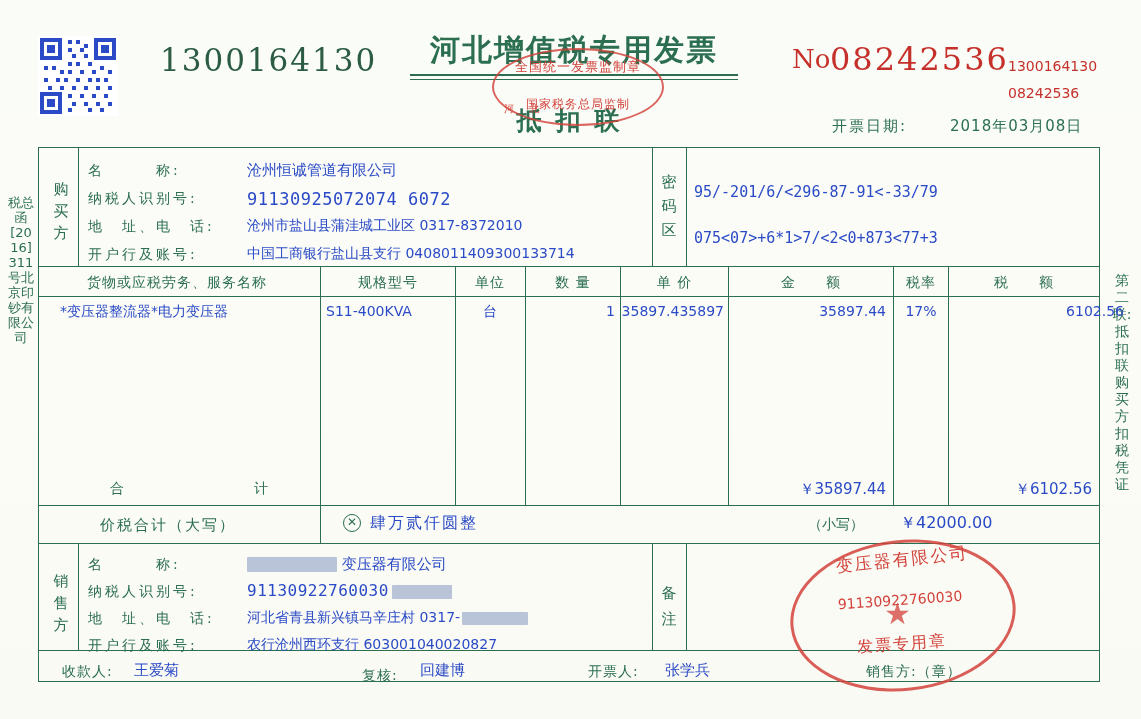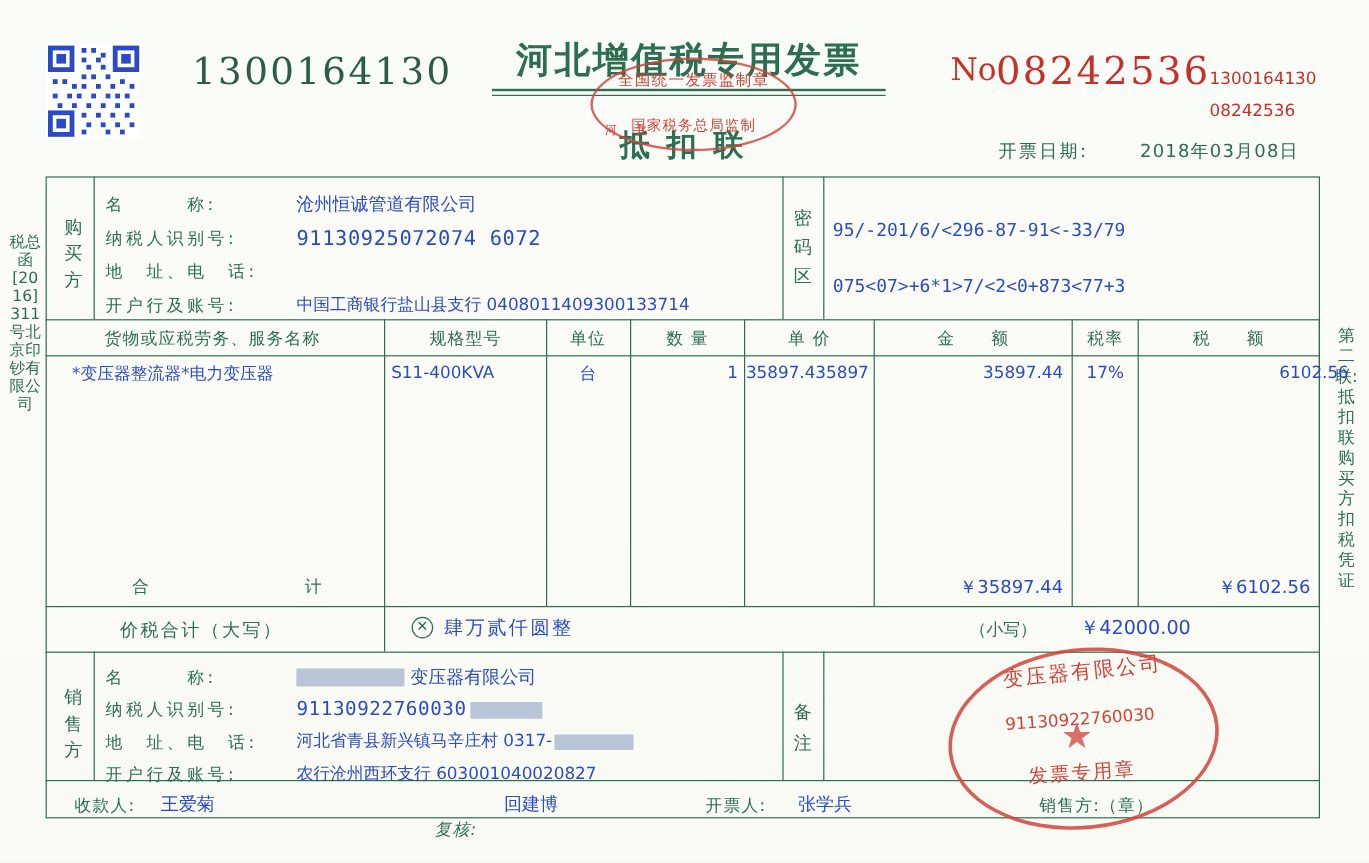--- a/index.html
+++ b/index.html
@@ -428,20 +428,21 @@
 
   <div class="vlabel" style="left:48px; top:178px;">购买方</div>
 
   <div class="flabel" style="left:88px; top:162px;">名　　　称:</div>
   <div class="fvalue" style="left:247px; top:161px;">沧州恒诚管道有限公司</div>
 
   <div class="flabel" style="left:88px; top:190px;">纳税人识别号:</div>
   <div class="fvalue fvalue-mono" style="left:247px; top:189px; font-size:17px;">91130925072074 6072</div>
 
   <div class="flabel" style="left:88px; top:218px;">地　址、电　话:</div>
+  <div class="fvalue" style="left:247px; top:217px; font-size:14px;">沧州市盐山县蒲洼城工业区  0317-8372010</div>
 
   <div class="flabel" style="left:88px; top:246px;">开户行及账号:</div>
   <div class="fvalue" style="left:247px; top:245px; font-size:14px;">中国工商银行盐山县支行  0408011409300133714</div>
 
   <div class="vlabel" style="left:656px; top:170px; line-height:24px;">密码区</div>
   <div class="cipher" style="left:694px; top:181px;">95/-201/6/&lt;296-87-91&lt;-33/79</div>
   <div class="cipher" style="left:694px; top:227px;">075&lt;07&gt;+6*1&gt;7/&lt;2&lt;0+873&lt;77+3</div>
 
   <div class="colhdr" style="left:48px; top:274px; width:258px;">货物或应税劳务、服务名称</div>
   <div class="colhdr" style="left:322px; top:274px; width:132px;">规格型号</div>
@@ -497,21 +498,21 @@
 
   <div class="seal-bot"></div>
   <div class="seal-bot-t1">变压器有限公司</div>
   <div class="seal-bot-star">★</div>
   <div class="seal-bot-t2">91130922760030</div>
   <div class="seal-bot-t3">发票专用章</div>
 
   <div class="flabel" style="left:62px; top:663px; letter-spacing:1px;">收款人:</div>
   <div class="fvalue" style="left:134px; top:661px;">王爱菊</div>
 
-  <div class="flabel" style="left:362px; top:683px; letter-spacing:1px;font-style:italic;">复核:</div>
+  <div class="flabel" style="left:362px; top:667px; letter-spacing:1px;">复核:</div>
   <div class="fvalue" style="left:420px; top:661px;">回建博</div>
 
   <div class="flabel" style="left:588px; top:663px; letter-spacing:1px;">开票人:</div>
   <div class="fvalue" style="left:665px; top:661px;">张学兵</div>
 
   <div class="flabel" style="left:866px; top:663px; letter-spacing:1px;">销售方:（章）</div>
 
 </div>
 
 </body></html>

